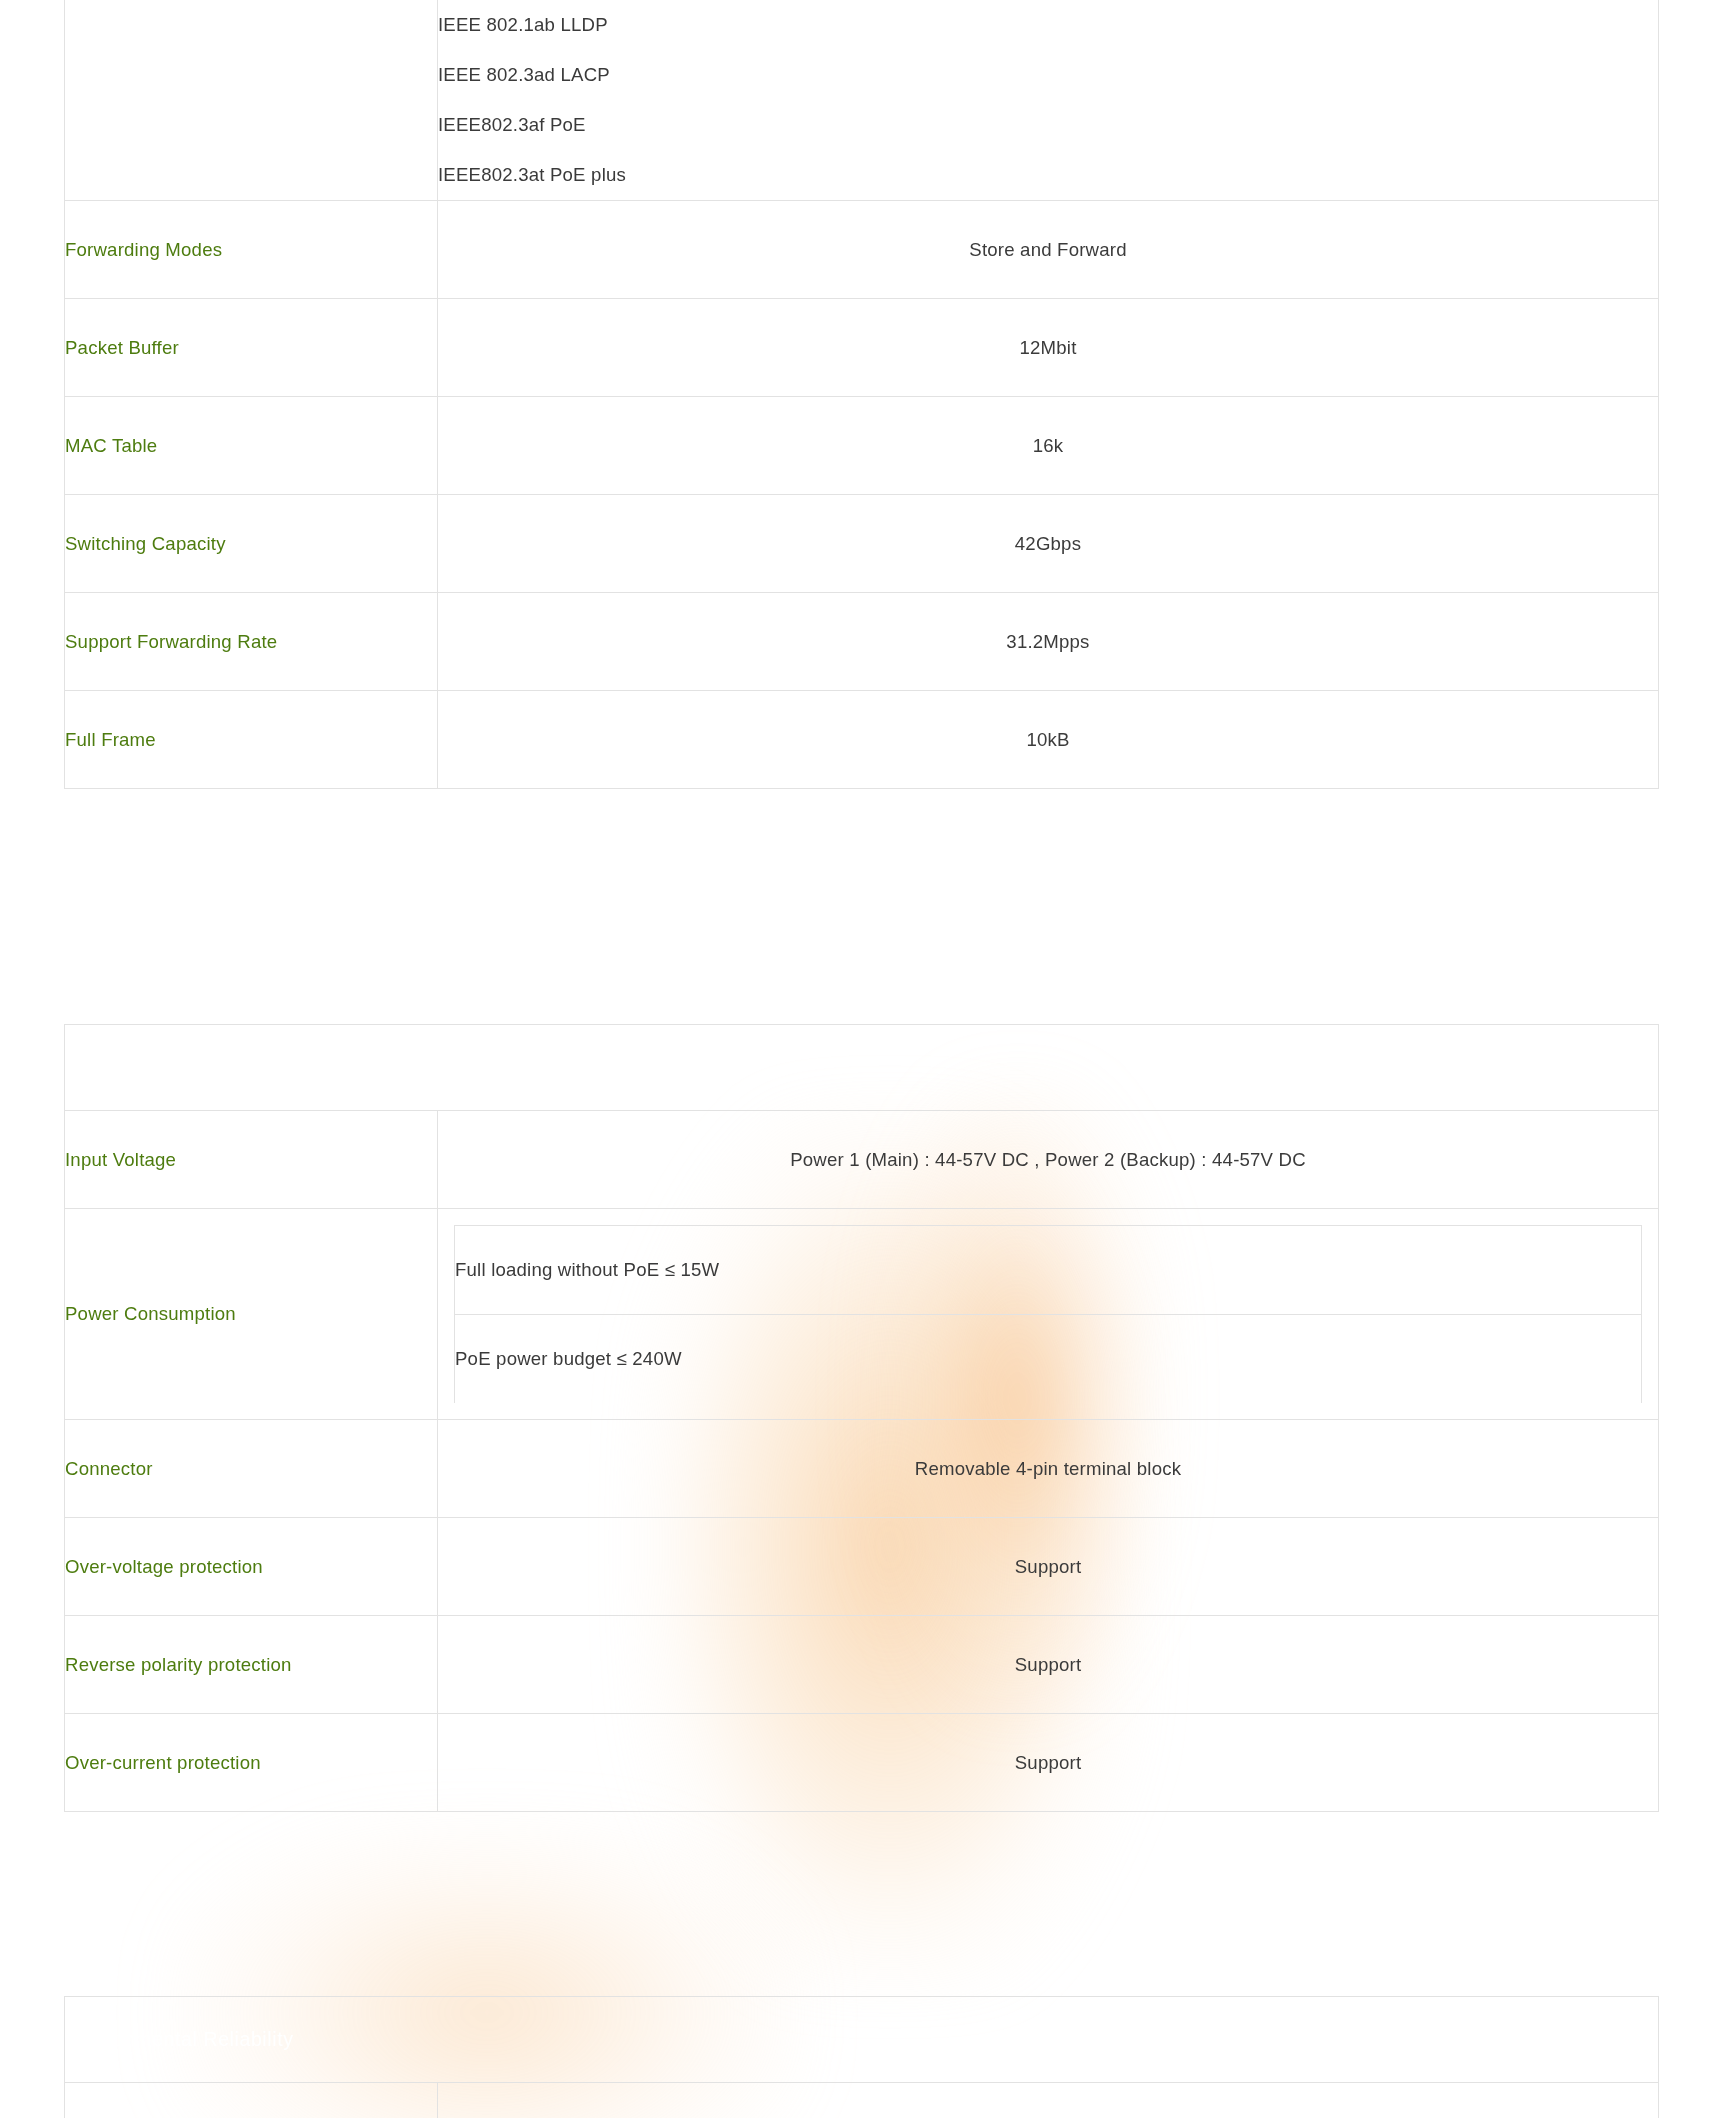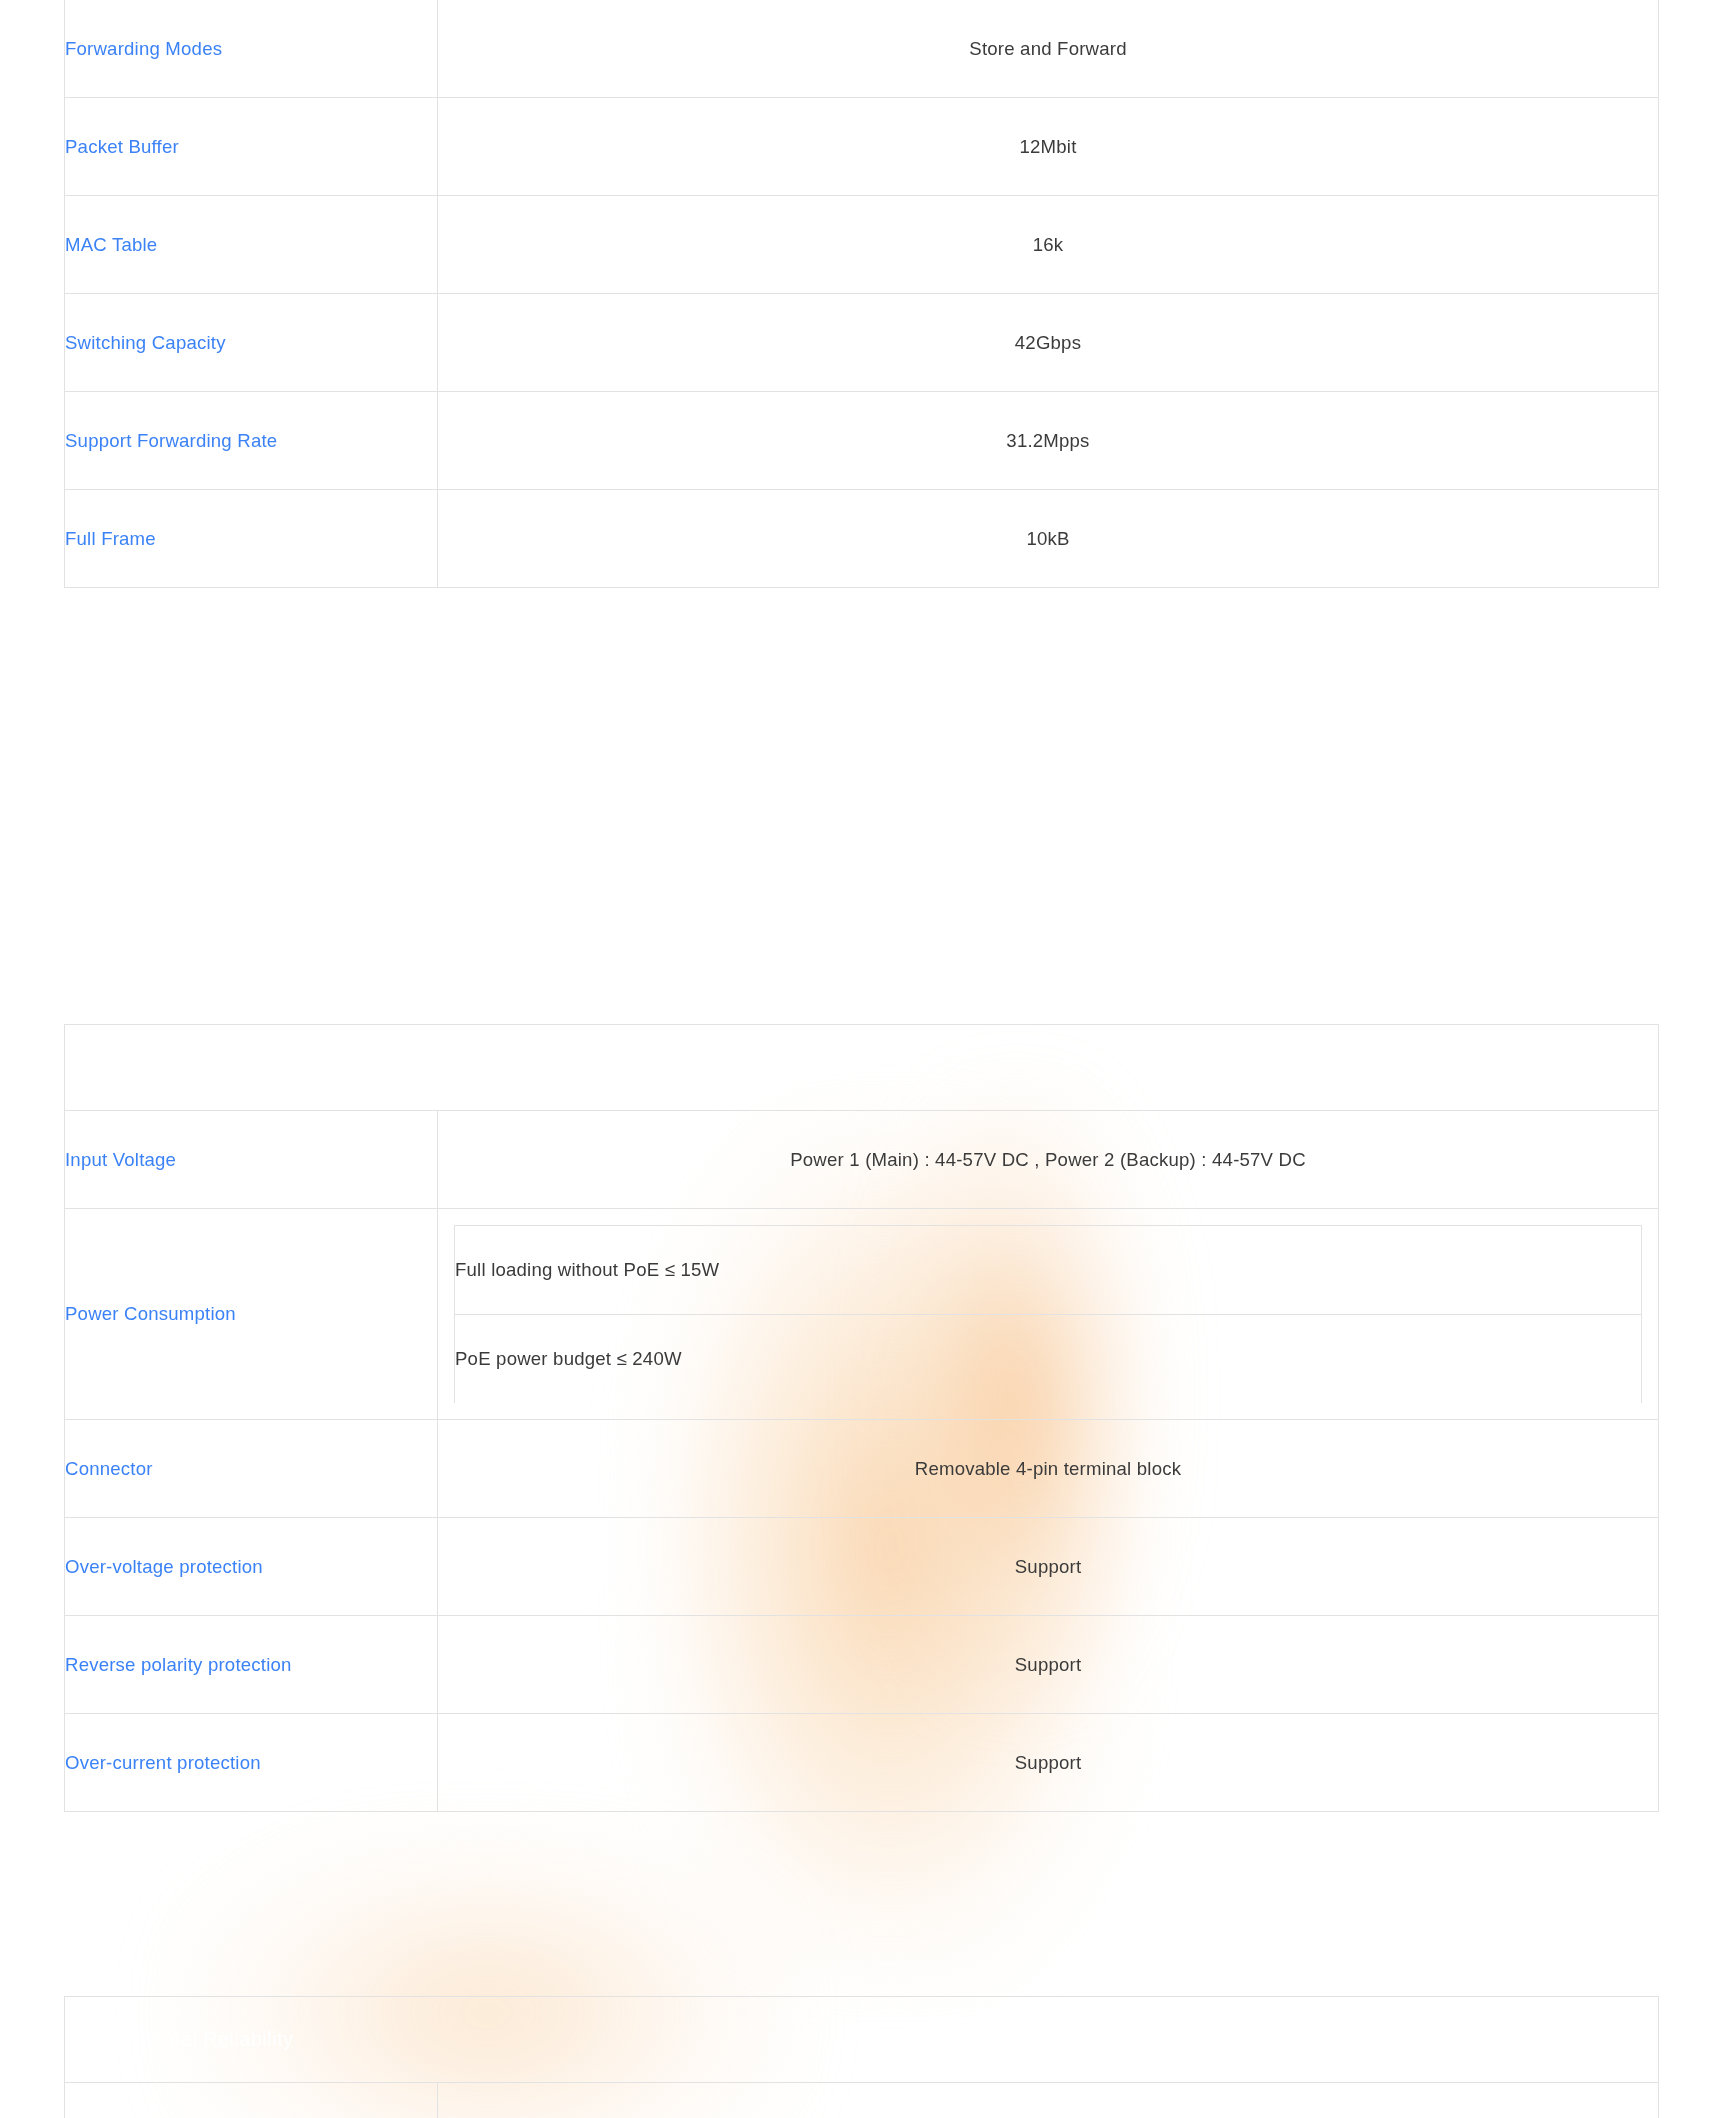--- a/index.html
+++ b/index.html
@@ -65,21 +65,21 @@
     border: 0.8px solid #e2e2e2;
     padding: 0;
     vertical-align: middle;
     background: transparent;
   }
   col.c1 { width: 373px; }
   col.c2 { width: 1221px; }
 
   .label-cell {
     padding: 0 0 0 16px;
-    color: #3b82f6;
+    color: #4d7c0f;
     letter-spacing: 0.2px;
     margin-left: 45px;
   }
   .value-cell {
     padding: 0 0 0 20.3px;
     color: #3b3b3b;
     letter-spacing: 0.2px;
     text-align: center;
   }
   .section-head td {
@@ -126,20 +126,29 @@
   <div class="glow glow-c"></div>
 
   <div class="content">
 
     <table class="spec" style="top: -0.8px;">
       <colgroup>
           <col class="c1">
           <col class="c2">
         </colgroup>
       <tbody>
+        <tr>
+          <td class="label-cell"></td>
+          <td class="multi-line">
+            <div>IEEE 802.1ab LLDP</div>
+            <div>IEEE 802.3ad LACP</div>
+            <div>IEEE802.3af PoE</div>
+            <div>IEEE802.3at PoE plus</div>
+          </td>
+        </tr>
         <tr class="tall-row">
           <td class="label-cell">Forwarding Modes</td>
           <td class="value-cell">Store and Forward</td>
         </tr>
         <tr class="tall-row">
           <td class="label-cell">Packet Buffer</td>
           <td class="value-cell">12Mbit</td>
         </tr>
         <tr class="tall-row">
           <td class="label-cell">MAC Table</td>

